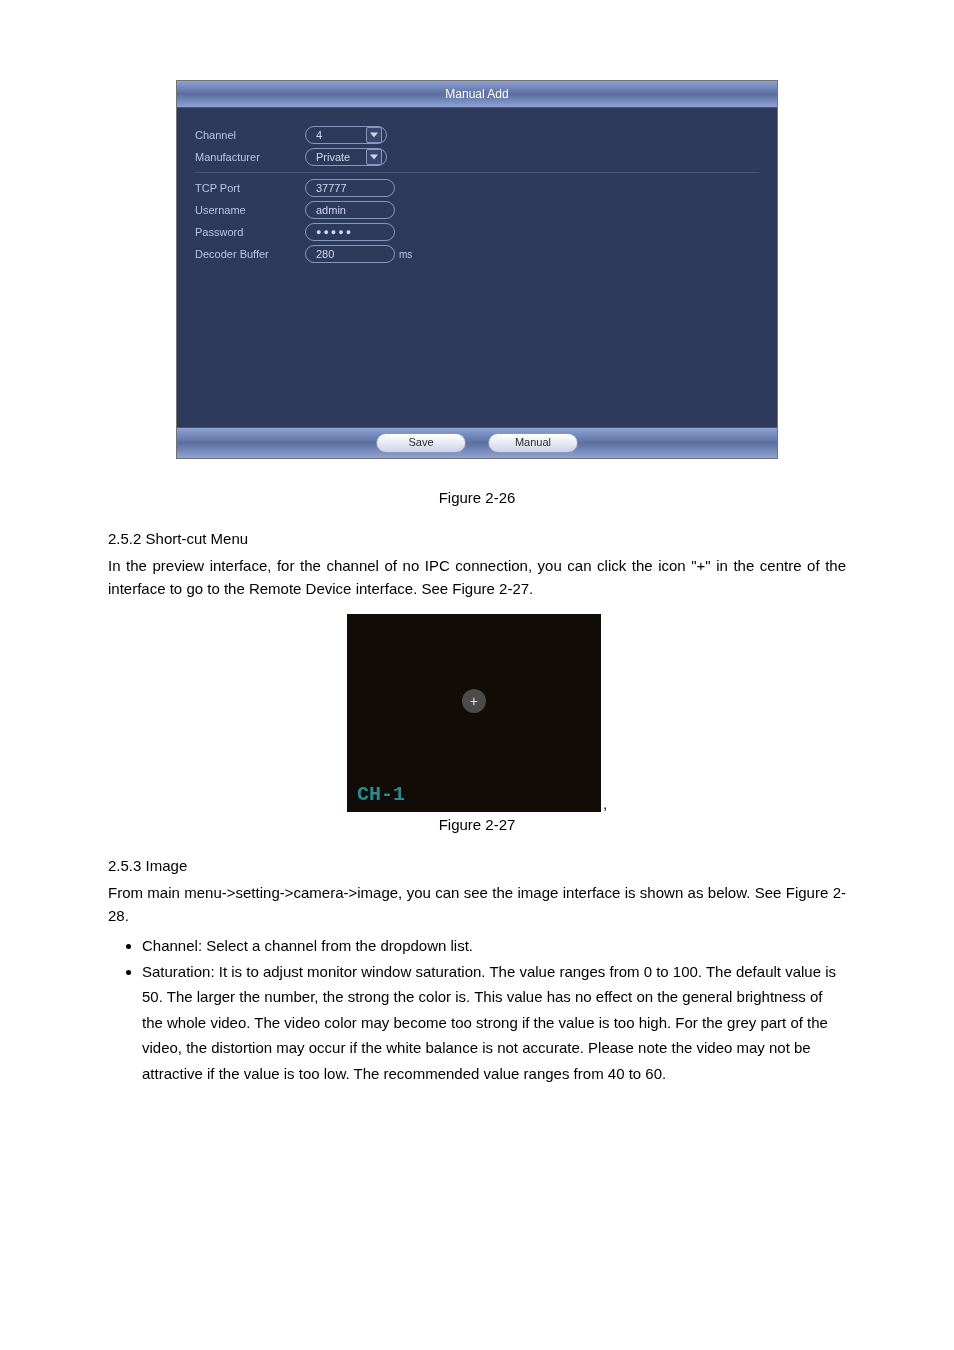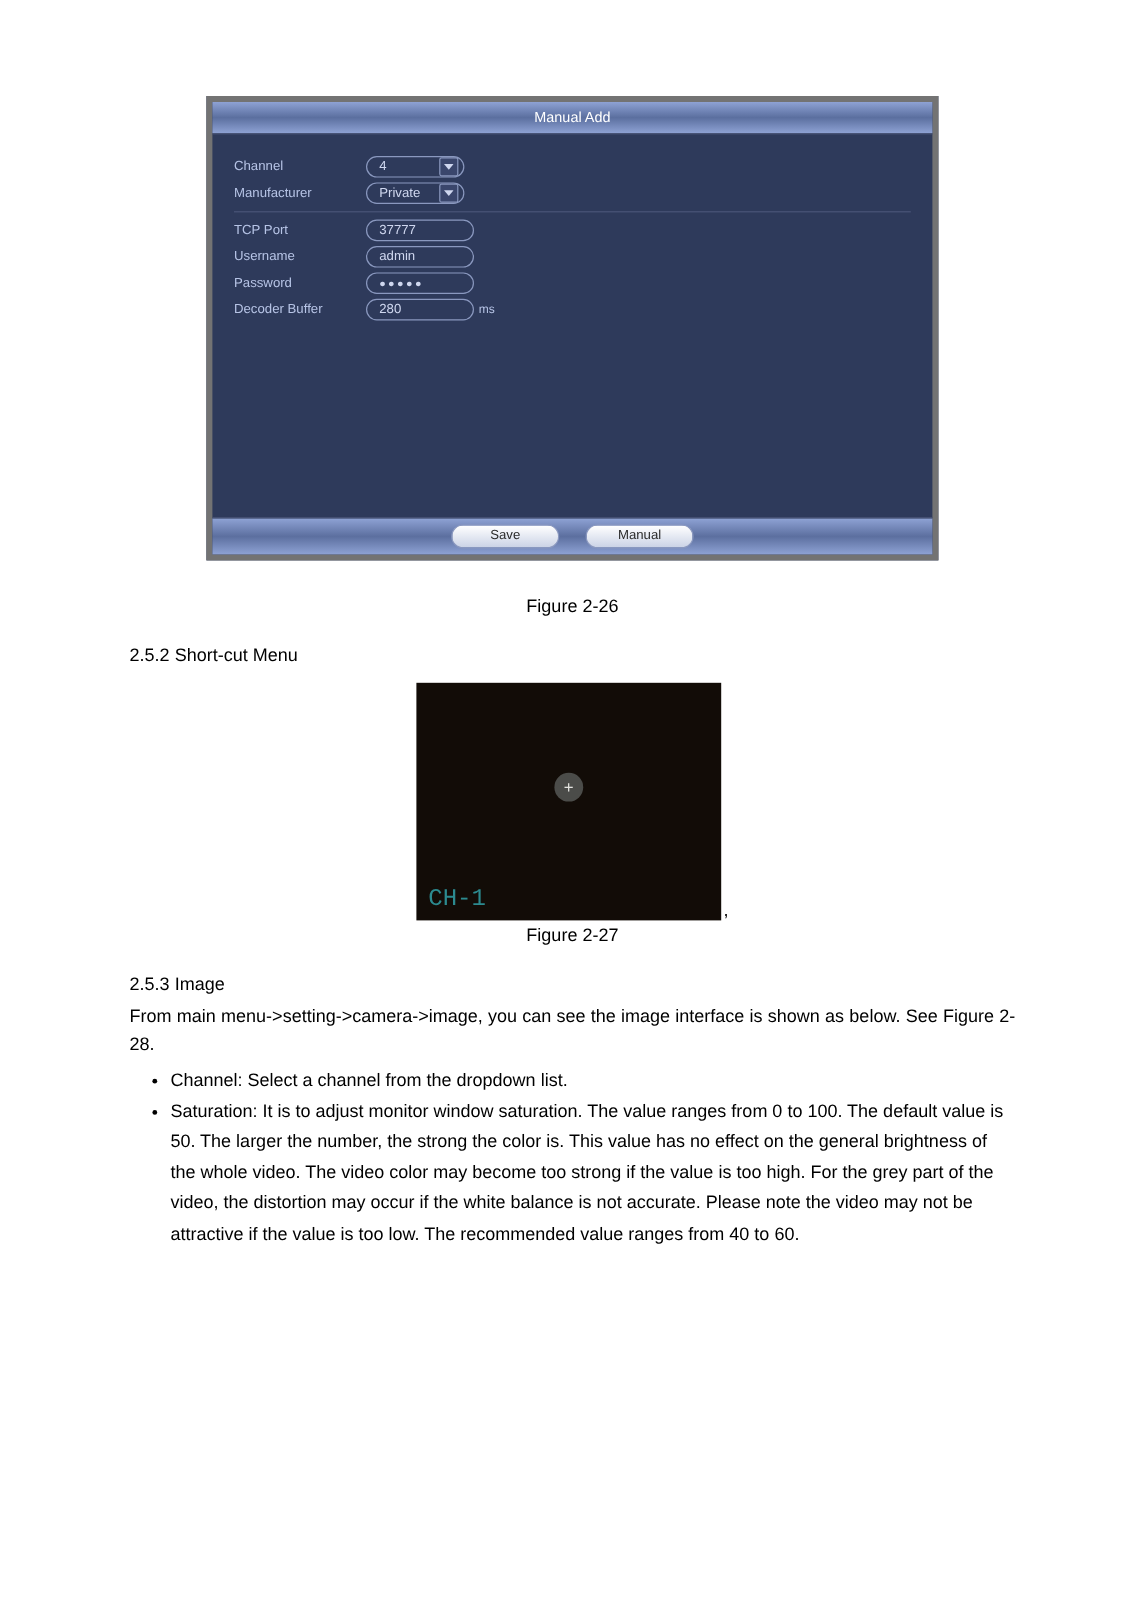--- a/index.html
+++ b/index.html
@@ -9,21 +9,21 @@
     font-family: Arial, sans-serif;
     width: 954px;
   }
   .page {
     padding: 80px 108px 60px 108px;
   }
   .dialog {
     width: 600px;
     margin: 0 auto 30px auto;
     background: #2e3a5b;
-    border: 5px solid #737373;
+    border: 1px solid #737373;
   }
   .dialog-title {
     height: 26px;
     background: linear-gradient(to bottom, #8ea2d4 0%, #5b6f9f 50%, #8ea2d4 100%);
     color: #fff;
     font-size: 12px;
     text-align: center;
     line-height: 26px;
     border-bottom: 1px solid #4a5578;
   }
@@ -158,20 +158,21 @@
     align-items: center;
     justify-content: center;
   }
   .preview .ch {
     position: absolute;
     left: 10px;
     bottom: 6px;
     color: #2c8a8f;
     font-size: 20px;
     font-family: "Courier New", monospace;
+    font-weight: bold;
   }
   .preview-comma {
     font-size: 15px;
     vertical-align: bottom;
     margin-left: 2px;
   }
   ul.bullets {
     margin: 6px 0 0 0;
     padding-left: 34px;
   }
@@ -251,20 +252,21 @@
     </div>
     <div class="dialog-footer">
       <div class="btn">Save</div>
       <div class="btn">Manual</div>
     </div>
   </div>
 
   <div class="caption">Figure 2-26</div>
 
   <div class="sec-heading">2.5.2 Short-cut Menu</div>
+  <div class="bodytext">In the preview interface, for the channel of no IPC connection, you can click the icon "+" in the centre of the interface to go to the Remote Device interface. See Figure 2-27.</div>
 
   <div class="preview-wrap">
     <div class="preview">
       <div class="plus">+</div>
       <div class="ch">CH-1</div>
     </div><span class="preview-comma">,</span>
   </div>
 
   <div class="caption">Figure 2-27</div>
 

